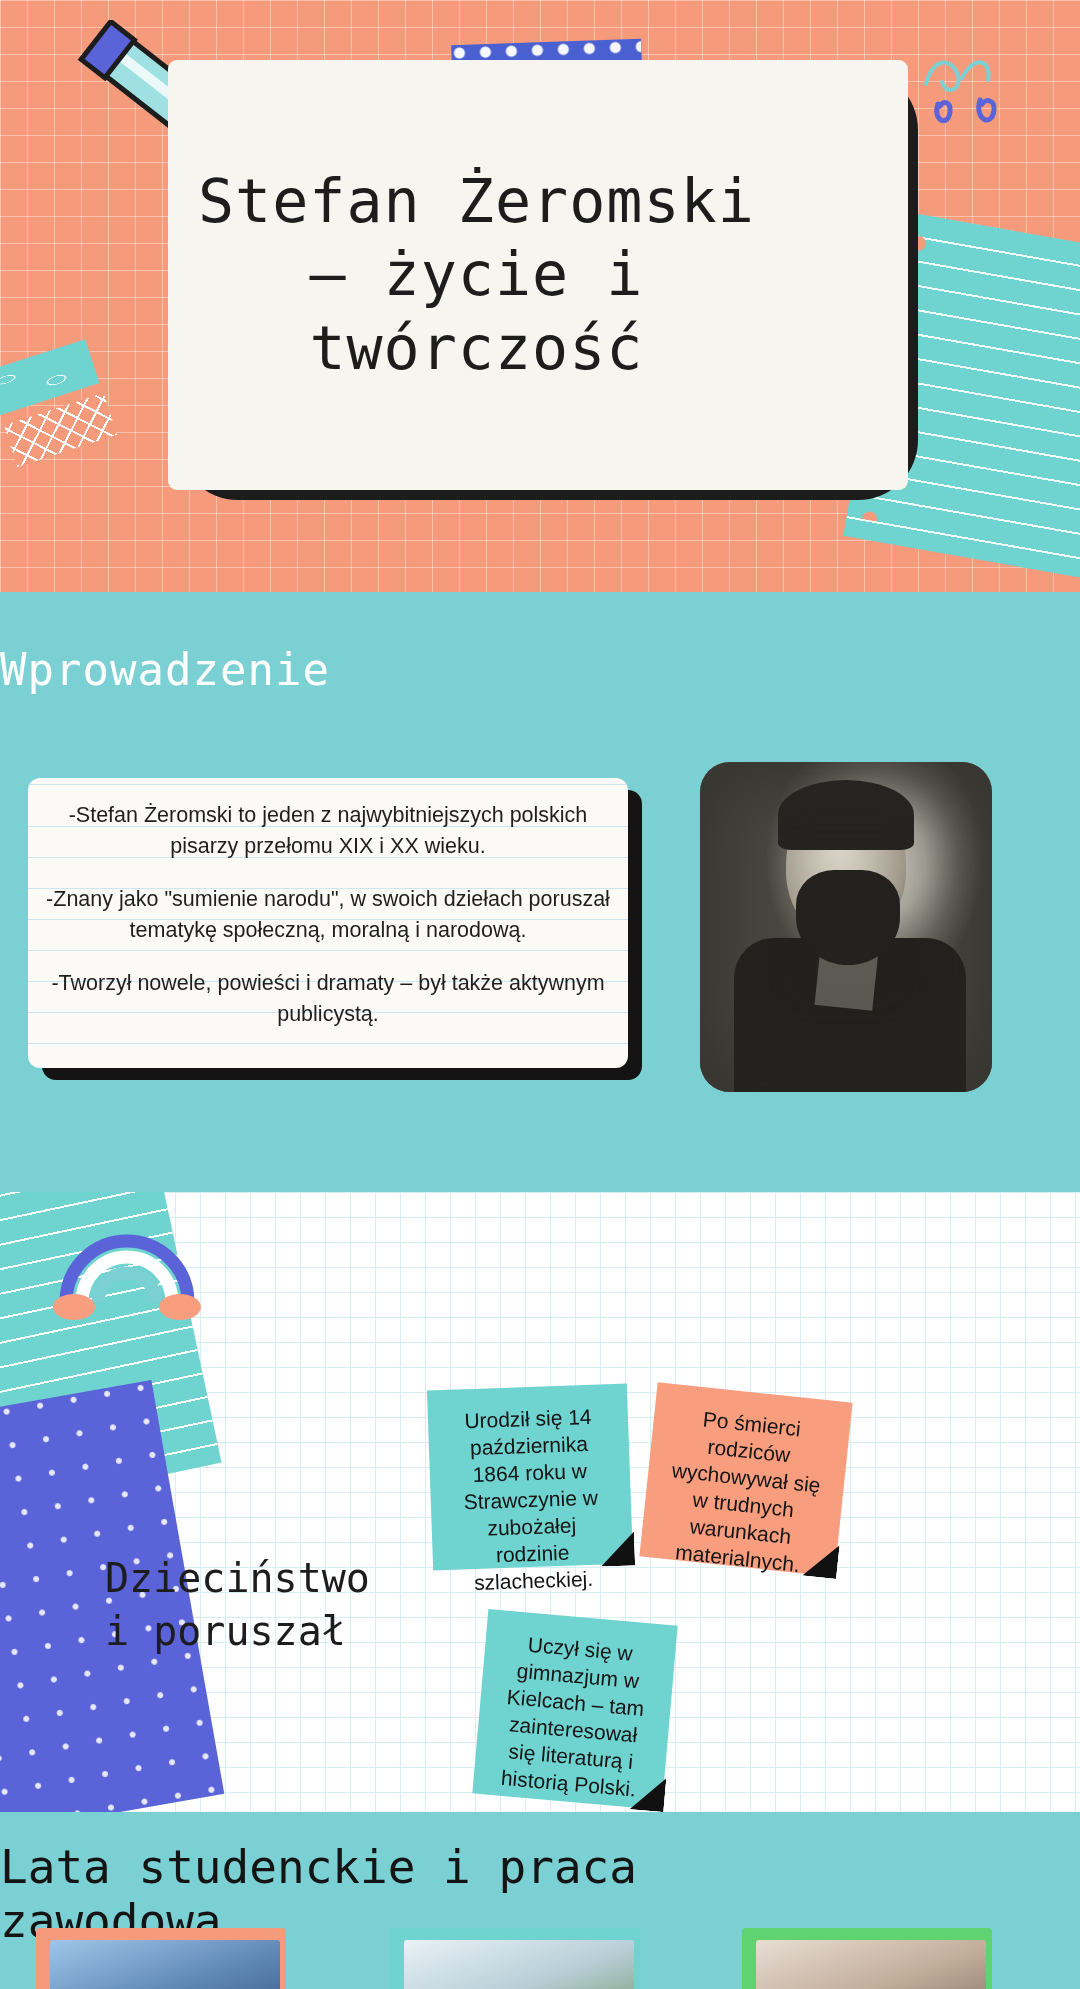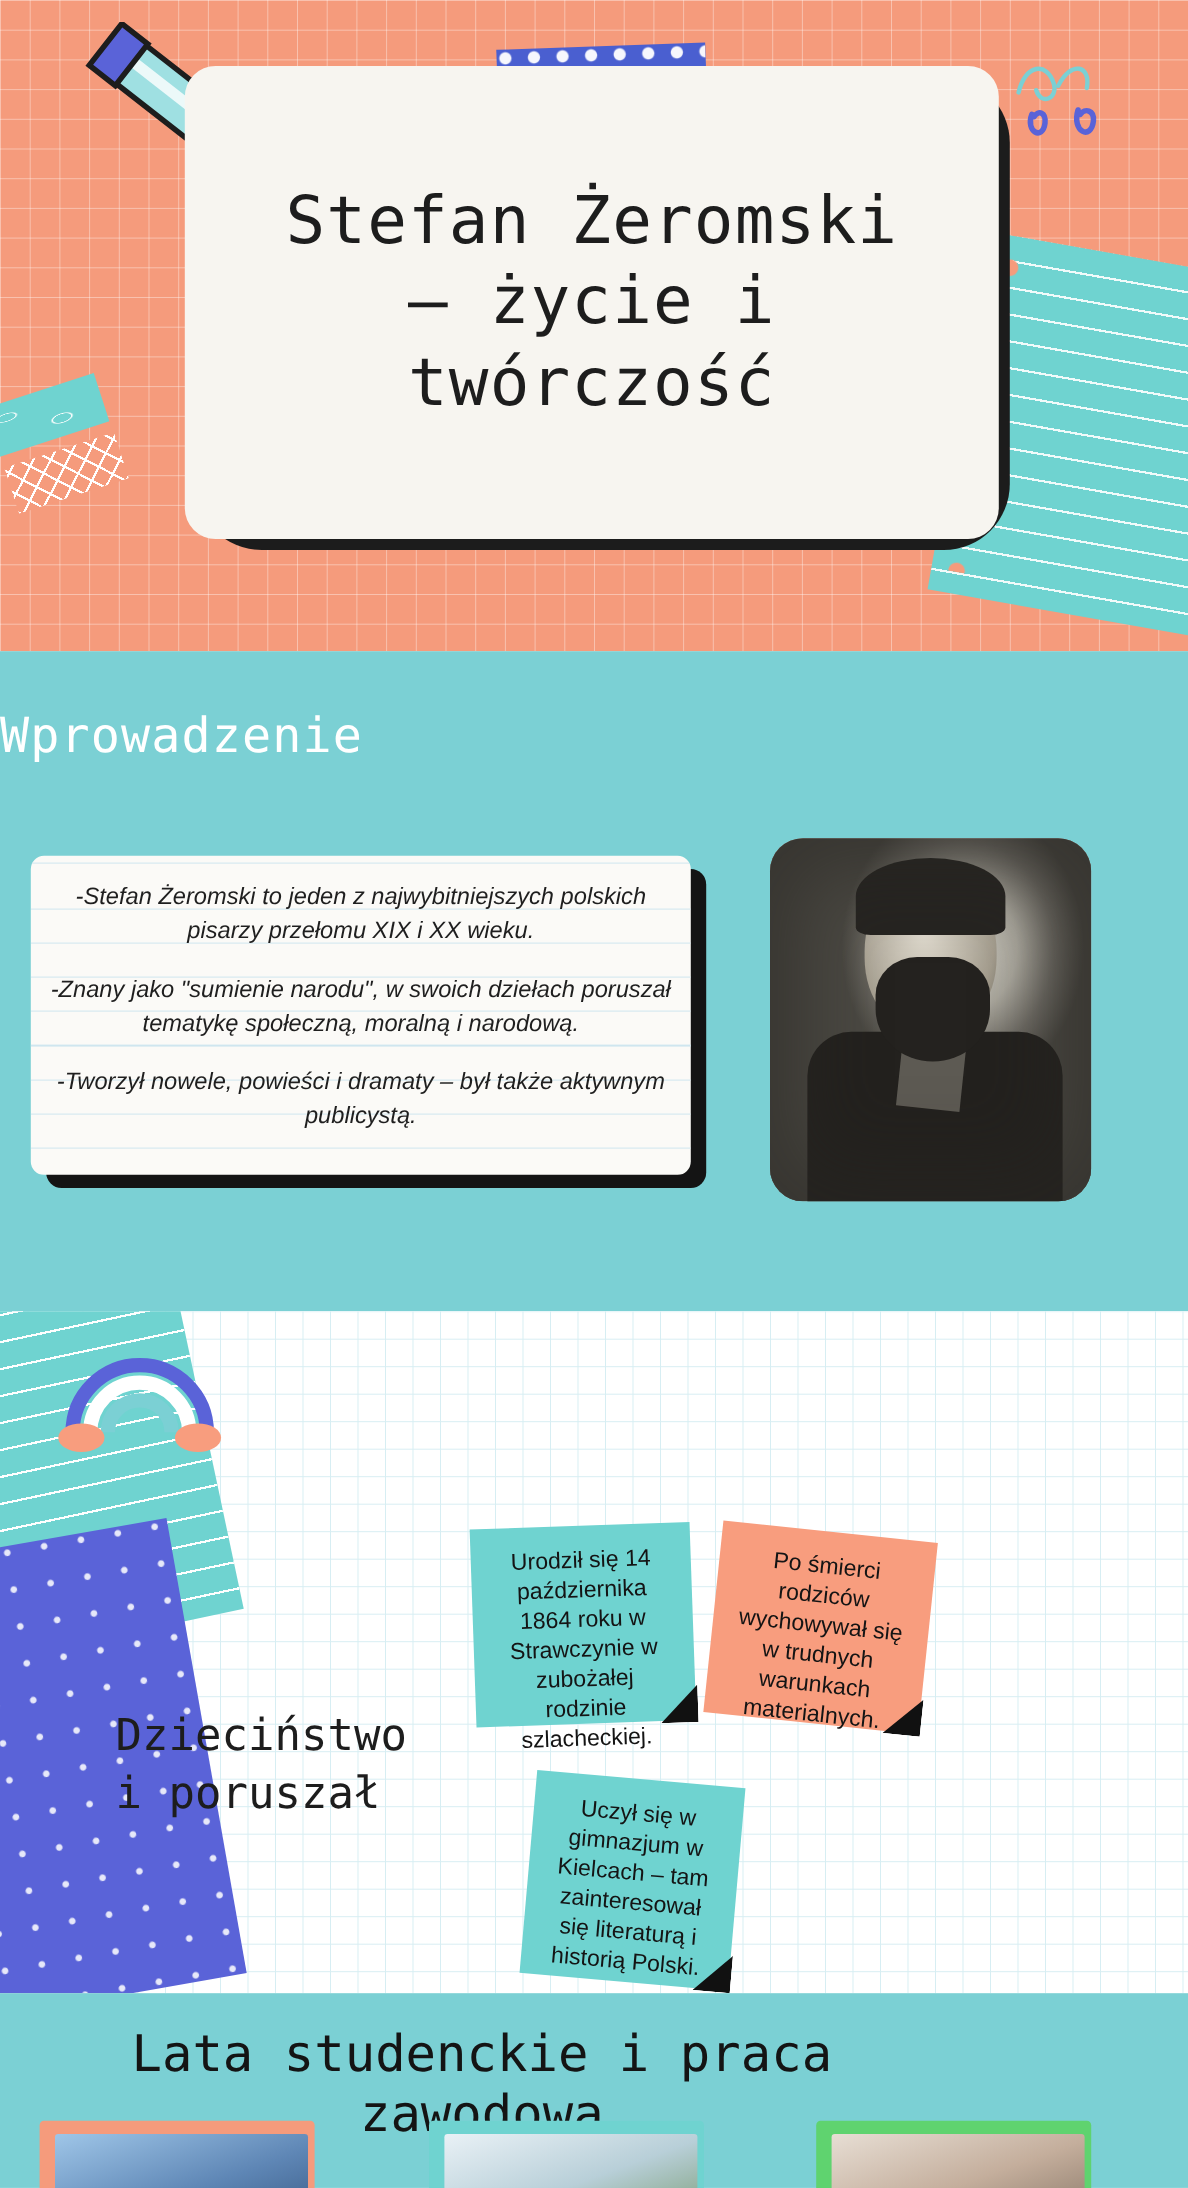--- a/index.html
+++ b/index.html
@@ -43,24 +43,23 @@
     left: 178px; top: 70px;
     width: 740px; height: 430px;
     background: #1c1c1c;
     border-radius: 60px 60px 60px 60px;
   }
   .title-card {
     position: absolute;
     left: 168px; top: 60px;
     width: 740px; height: 430px;
     background: #f7f5f0;
-    border-radius: 28px;
+    border-radius: 9px;
     display: flex;
     align-items: center;
-    justify-content: center;
   }
   .title-text {
     font-family: "DejaVu Sans Mono", monospace;
     font-size: 60px;
     line-height: 1.22;
     color: #1d1d1d;
     text-align: center;
     letter-spacing: 1px;
     padding: 0 30px;
     white-space: pre-line;
@@ -183,21 +182,20 @@
     background-image: repeating-linear-gradient(to bottom, transparent 0 30px, #cfe6ef 30px 31px);
     background-position: 0 18px;
   }
   .intro-card .txt {
     position: relative;
     padding: 22px 18px;
     font-size: 21.5px;
     line-height: 31px;
     color: #1f1f1f;
     text-align: center;
-    font-style: italic;
   }
   .intro-card .txt p { margin: 0 0 22px 0; }
   .intro-card .txt p:last-child { margin-bottom: 0; }
 
   .portrait-frame {
     position: absolute;
     left: 700px; top: 762px;
     width: 292px; height: 330px;
     border-radius: 30px;
     overflow: hidden;
@@ -348,21 +346,20 @@
     left: 0; top: 1812px;
     width: 1080px;
     height: 177px;
     background: #7bd0d4;
     overflow: hidden;
   }
   .study-title {
     position: absolute;
     left: 0; top: 28px;
     width: 876px;
-    text-align: center;
     font-family: "DejaVu Sans Mono", monospace;
     font-size: 46px;
     color: #141414;
     letter-spacing: 0px;
   }
   .photo-card {
     position: absolute;
     top: 116px;
     height: 70px;
     border-radius: 4px;

